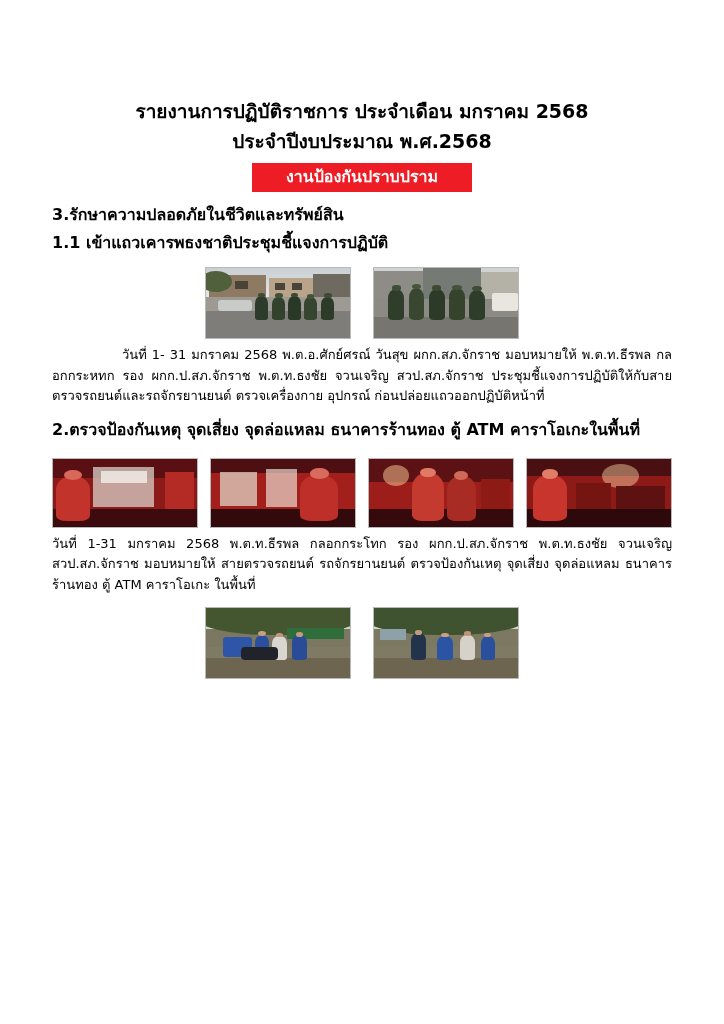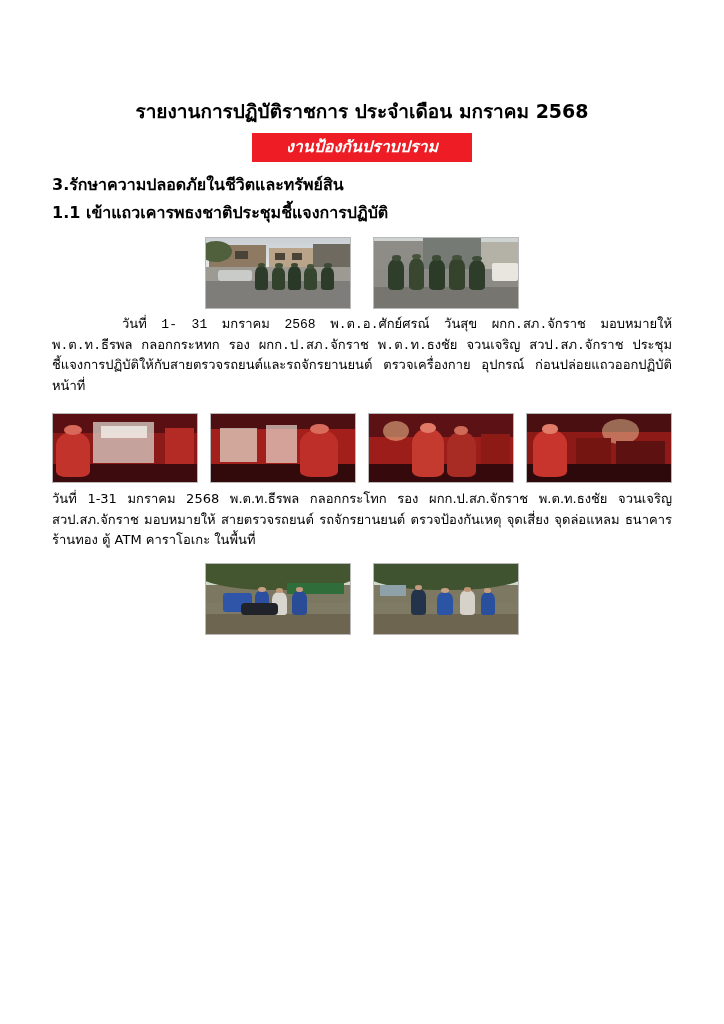--- a/index.html
+++ b/index.html
@@ -34,21 +34,20 @@
   }
   .title-line {
     font-size: 19px;
     font-weight: bold;
     line-height: 30px;
     letter-spacing: 0px;
   }
   .redbar-wrap {
     text-align: center;
     margin-top: 7px;
-    font-style: italic;
   }
   .redbar {
     display: inline-block;
     background: #ee1c25;
     color: #ffffff;
     font-size: 16px;
     font-weight: bold;
     padding: 4px 34px 5px 34px;
     line-height: 20px;
   }
@@ -67,21 +66,20 @@
     margin-top: 3px;
   }
   .para {
     font-size: 13px;
     line-height: 20.5px;
     text-align: justify;
     margin-top: 6px;
   }
   .para.indent {
     text-indent: 70px;
-    font-family: Liberation Mono, monospace;
   }
   .para.indent2 {
     text-indent: 86px;
   }
   .tight {
     margin-top: 2px;
   }
 
   
   .photo-row {
@@ -149,20 +147,21 @@
   .p-day .tent { position:absolute; background:#2f6d3b; }
 </style>
 </head>
 <body>
 
 <div id="page">
   <div class="doc">
 
     <div class="title-block">
       <div class="title-line">รายงานการปฏิบัติราชการ ประจำเดือน มกราคม 2568</div>
+      <div class="title-line">ประจำปีงบประมาณ พ.ศ.2568</div>
     </div>
 
     <div class="redbar-wrap">
       <div class="redbar">งานป้องกันปราบปราม</div>
     </div>
 
     <div class="h-sec">3.รักษาความปลอดภัยในชีวิตและทรัพย์สิน</div>
     <div class="h-sub">1.1 เข้าแถวเคารพธงชาติประชุมชี้แจงการปฏิบัติ</div>
 
     <div class="photo-row">
@@ -217,20 +216,21 @@
         </div>
         <div class="fig" style="left:66%;top:31%;width:11%;height:43%;background:#2e3c2a;">
           <div class="head" style="left:20%;top:-12%;width:60%;height:17%;background:#3e4b35;"></div>
         </div>
         <div style="position:absolute;left:82%;top:36%;width:18%;height:26%;background:#e8e6df;border-radius:2px;"></div>
       </div>
     </div>
 
     <div class="para indent">วันที่ 1- 31 มกราคม  2568 พ.ต.อ.ศักย์ศรณ์  วันสุข ผกก.สภ.จักราช มอบหมายให้ พ.ต.ท.ธีรพล  กลอกกระหทก รอง ผกก.ป.สภ.จักราช พ.ต.ท.ธงชัย  จวนเจริญ สวป.สภ.จักราช ประชุมชี้แจงการปฏิบัติให้กับสายตรวจรถยนต์และรถจักรยานยนต์ ตรวจเครื่องกาย อุปกรณ์ ก่อนปล่อยแถวออกปฏิบัติหน้าที่</div>
 
+    <div class="h-sec">2.ตรวจป้องกันเหตุ จุดเสี่ยง จุดล่อแหลม ธนาคารร้านทอง ตู้ ATM คาราโอเกะในพื้นที่</div>
 
     <div class="photo-row row-atm">
       <div class="photo p-night" style="width:146px;height:70px;">
         <div class="band" style="top:0;height:28%;background:#5a1012;"></div>
         <div class="band" style="top:28%;height:46%;background:#8c1a18;"></div>
         <div class="band" style="top:74%;height:26%;background:#3d0b0d;"></div>
         <div style="position:absolute;left:28%;top:12%;width:42%;height:60%;background:#d8d2c8;opacity:.75;"></div>
         <div style="position:absolute;left:33%;top:18%;width:32%;height:18%;background:#f2efe8;opacity:.8;"></div>
         <div class="fig" style="left:2%;top:26%;width:24%;height:66%;background:#c2332b;">
           <div class="head" style="left:24%;top:-14%;width:52%;height:22%;background:#d8695a;"></div>

